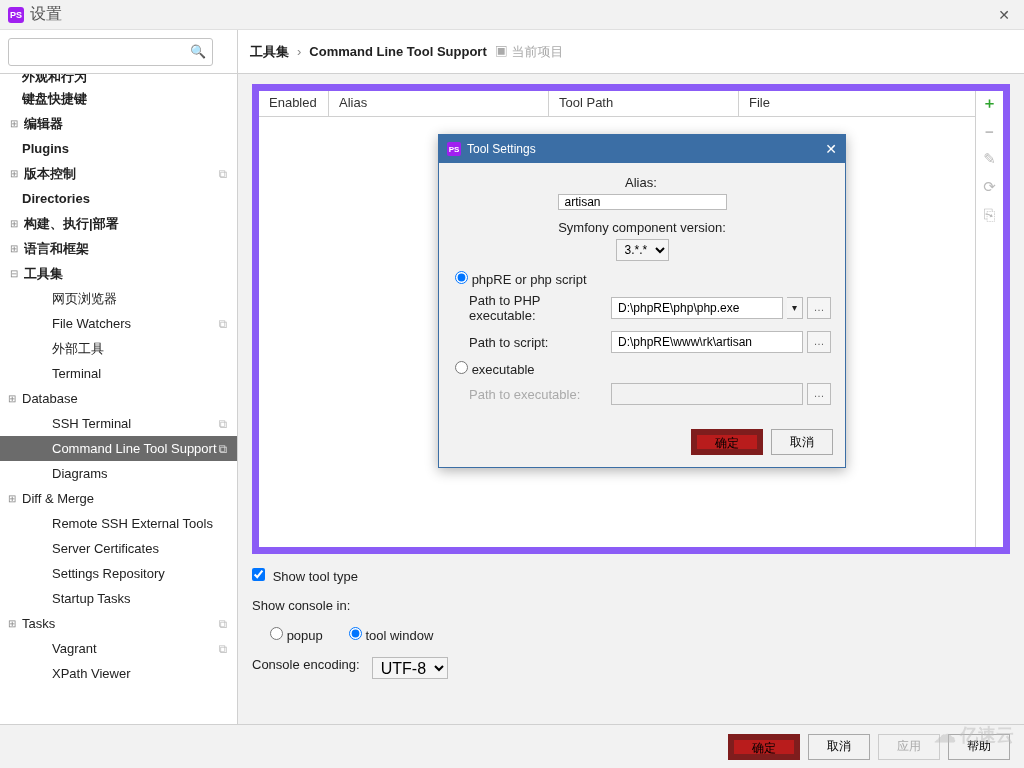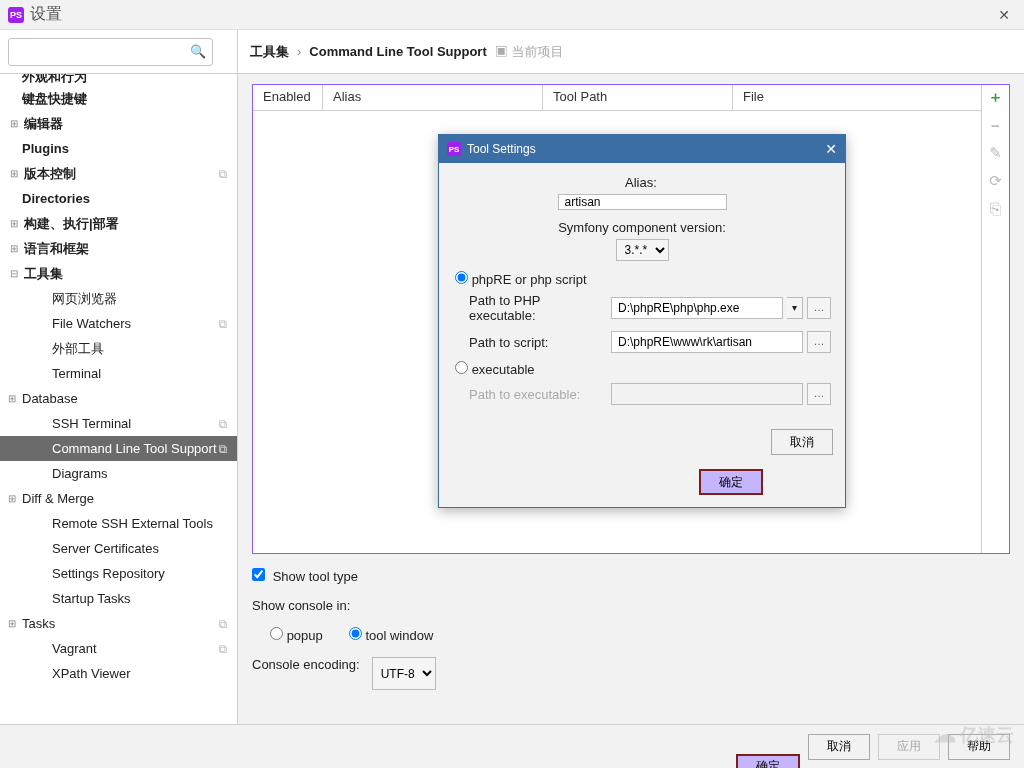--- a/index.html
+++ b/index.html
@@ -28,45 +28,45 @@
 .tree-item .lbl { flex: 1; white-space: nowrap; overflow: hidden; text-overflow: ellipsis; }
 .tree-item .copy-ic { color: #bbb; font-size: 12px; margin-right: 10px; }
 .tree-item.depth1 { padding-left: 8px; }
 .tree-item.depth2 { padding-left: 38px; }
 .tree-item.bold .lbl { font-weight: 600; }
 .tree-item.selected { background: #6b6b6b; color: #fff; }
 .tree-item.selected .copy-ic { color: #e0e0e0; }
 .tree-item.selected .exp { color: #e0e0e0; }
 
 .main { flex: 1; background: #f2f2f2; padding: 10px 14px 10px 14px; display: flex; flex-direction: column; position: relative; }
-.table-container { border: 1px solid #8b5cf6; background: #fff; height: 470px; display: flex; }
+.table-container { border: 7px solid #8b5cf6; background: #fff; height: 470px; display: flex; }
 .table-main { flex: 1; }
 .table-head { height: 26px; border-bottom: 1px solid #d0d0d0; display: flex; }
 .table-head .th { border-right: 1px solid #d0d0d0; padding: 4px 10px; color: #333; font-size: 13px; }
 .table-head .th.enabled { width: 70px; }
 .table-head .th.alias { width: 220px; }
 .table-head .th.path { width: 190px; }
 .table-head .th.type { flex: 1; border-right: none; }
 .table-toolbar { width: 28px; border-left: 1px solid #d0d0d0; display: flex; flex-direction: column; align-items: center; padding-top: 4px; gap: 12px; }
 .table-toolbar .tb-btn { width: 16px; height: 16px; display: flex; align-items: center; justify-content: center; font-size: 15px; cursor: pointer; }
 .tb-add { color: #2ea32e; font-weight: bold; }
 .tb-remove { color: #bbb; font-weight: bold; }
 .tb-edit { color: #bbb; }
 .tb-reload { color: #bbb; }
 .tb-open { color: #bbb; }
 
 .opts { margin-top: 14px; font-size: 13px; }
 .opts .row { margin-bottom: 14px; display: flex; align-items: flex-start; gap: 12px; }
 .opts input[type=checkbox] { margin-right: 4px; }
 .opts .radio-group label { margin-right: 14px; }
-.opts select { height: 33px; border: 1px solid #bbb; background: #f5f5f5; font-size: 12px; padding: 0 4px; }
+.opts select { height: 22px; border: 1px solid #bbb; background: #f5f5f5; font-size: 16px; padding: 0 4px; }
 
 .footer { height: 44px; border-top: 1px solid #d0d0d0; display: flex; align-items: center; justify-content: flex-end; padding: 0 14px; gap: 8px; background: #f2f2f2; }
 .btn { height: 26px; padding: 0 18px; border: 1px solid #a9a9a9; background: #f2f2f2; font-size: 12px; cursor: pointer; }
-.btn.primary { border: 2px solid #7f1d1d; background: #c4b5fd; margin-top: 40px; }
+.btn.primary { border: 6px solid #7f1d1d; background: #b91c1c; }
 .btn.disabled { color: #aaa; border-color: #ccc; }
 
 .dialog { position: absolute; left: 200px; top: 60px; width: 408px; background: #f2f2f2; border: 1px solid #3b6ea5; box-shadow: 0 3px 12px rgba(0,0,0,0.3); }
 .dlg-tb { height: 28px; background: #3b6ea5; color: #fff; display: flex; align-items: center; padding: 0 8px; font-size: 12px; }
 .dlg-tb .ic { width: 14px; height: 14px; background: #a020f0; border-radius: 2px; margin-right: 6px; display: inline-flex; align-items: center; justify-content: center; font-size: 8px; font-weight: bold; }
 .dlg-tb .ttl { flex: 1; }
 .dlg-tb .x { cursor: pointer; font-size: 14px; }
 .dlg-body { padding: 12px 14px 8px 14px; }
 .form-row { display: flex; align-items: center; margin-bottom: 10px; gap: 4px; flex-direction: column; }
 .form-row .lbl { color: #222; font-size: 13px; }

